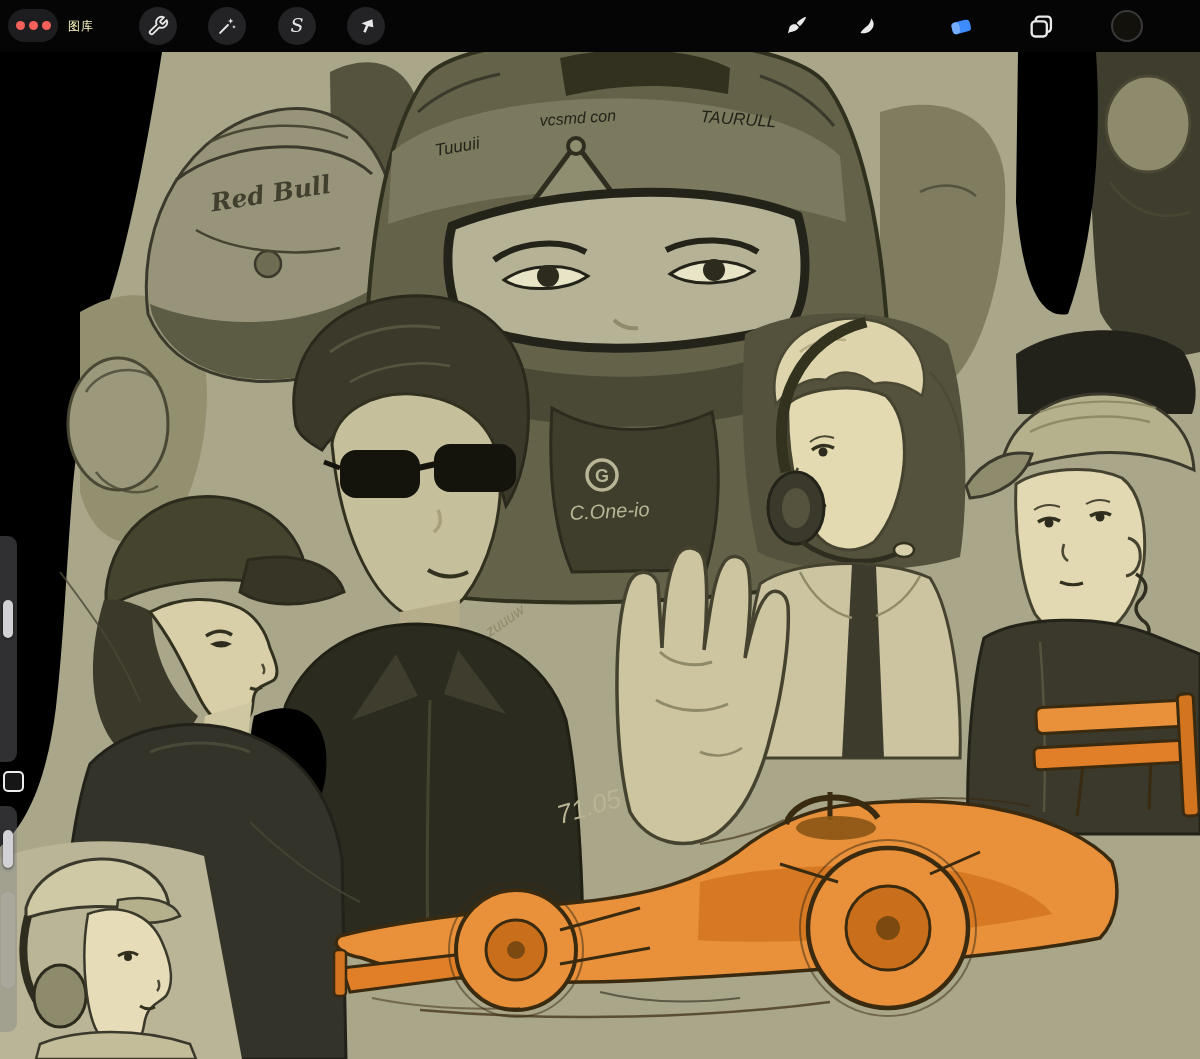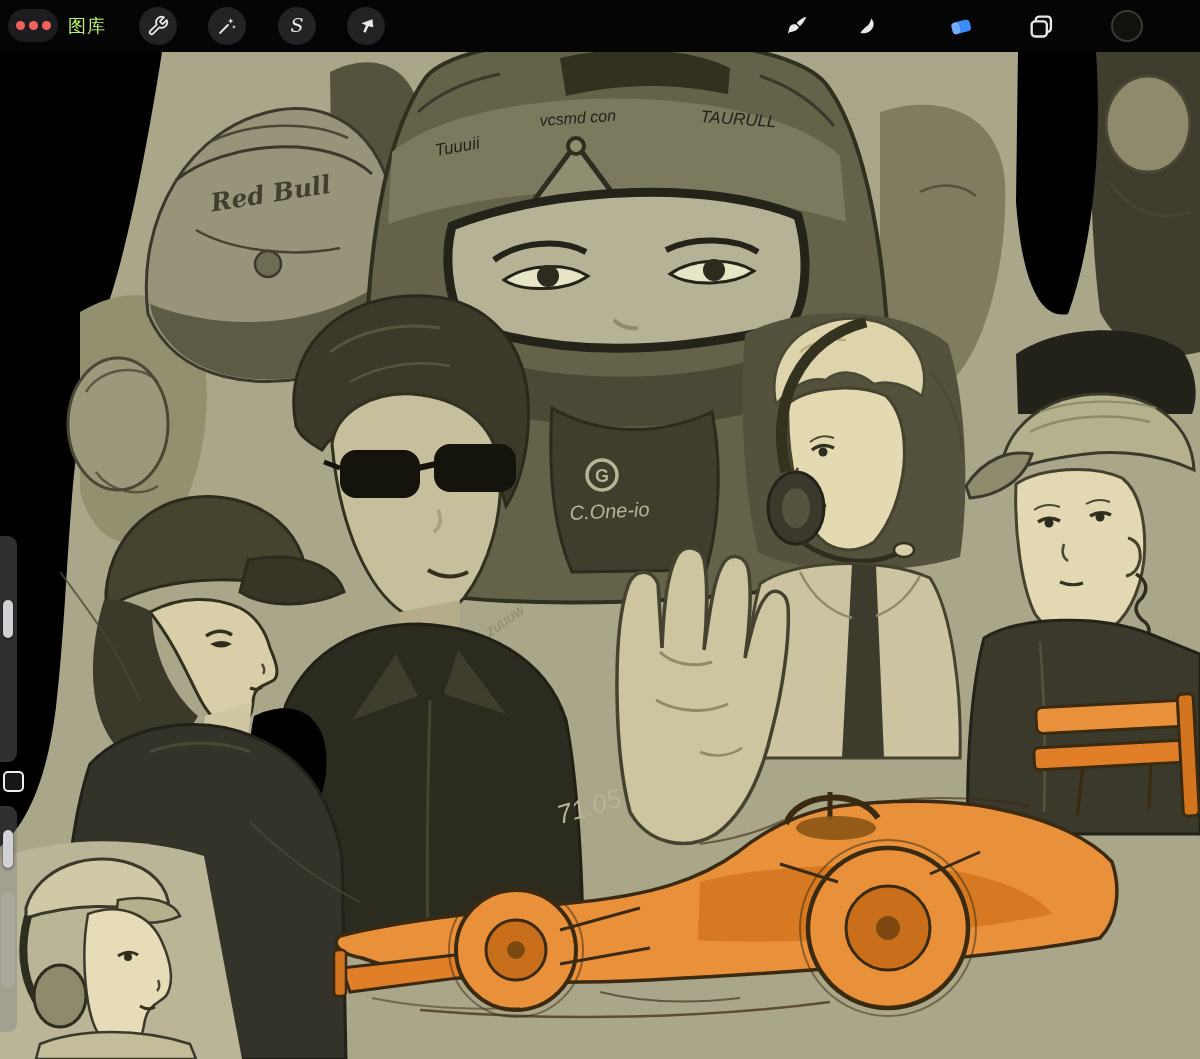--- a/index.html
+++ b/index.html
@@ -4,21 +4,21 @@
 <style>
   html,body{margin:0;padding:0;background:#000;width:1200px;height:1059px;overflow:hidden;
     font-family:"Liberation Sans", sans-serif;}
   .stage{position:relative;width:1200px;height:1059px;background:#000;}
   
   .topbar{position:absolute;top:0;left:0;width:1200px;height:52px;background:#050505;z-index:30;}
   .dots-pill{position:absolute;left:8px;top:9px;width:50px;height:33px;background:#1d1d1f;
     border-radius:17px;display:flex;align-items:center;justify-content:center;gap:4px;}
   .dot{width:9px;height:9px;border-radius:50%;background:#f4605a;}
   .gallery-label{position:absolute;left:68px;top:0;height:52px;display:flex;align-items:center;
-    color:#bef264;font-size:18px;letter-spacing:1px;}
+    color:#fef9c3;font-size:12px;letter-spacing:1px;}
   button{padding:0;margin:0;border:0;background:transparent;cursor:pointer;}
   .tool-btn{position:absolute;top:7px;width:38px;height:38px;border-radius:50%;background:#232325;
     display:flex;align-items:center;justify-content:center;}
   .glyph-btn{position:absolute;top:6px;width:40px;height:40px;display:flex;align-items:center;justify-content:center;}
   .tool-btn svg,.glyph-btn svg{display:block;}
   .btn-actions{left:139px}.btn-adjust{left:208px}.btn-select{left:278px}.btn-transform{left:347px}
   .btn-paint{left:777px}.btn-smudge{left:847px}.btn-erase{left:941px}.btn-layers{left:1021px}.btn-color{left:1107px}
   
   .sidebar{position:absolute;left:0;top:0;width:30px;height:1059px;z-index:20;}
   .track{position:absolute;left:0;width:17px;background:rgba(125,125,132,.38);

